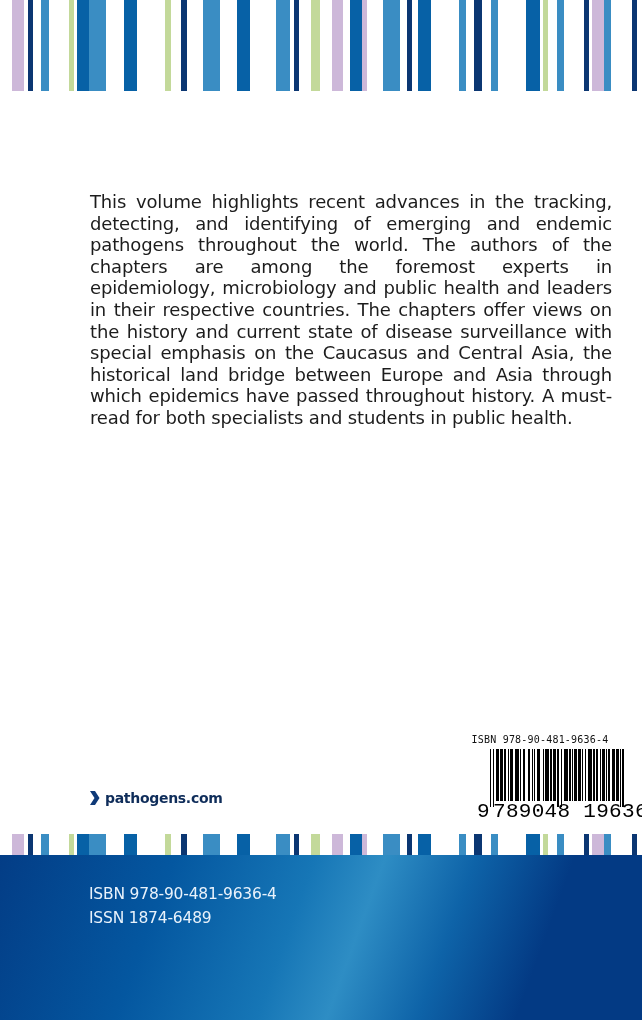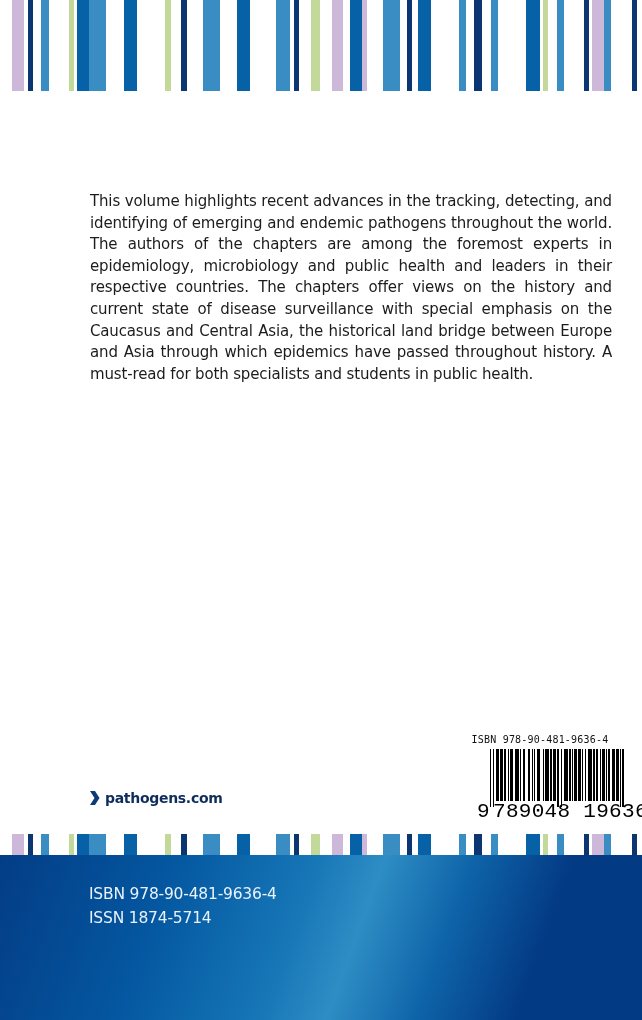--- a/index.html
+++ b/index.html
@@ -8,21 +8,21 @@
     background: #ffffff;
     font-family: "DejaVu Sans", "Liberation Sans", sans-serif;
   }
   .stripes { position: absolute; left: 0; width: 642px; }
   .stripes.top { top: 0; height: 91px; }
   .stripes.bottom { top: 834px; height: 22px; }
   .stripe { position: absolute; top: 0; height: 100%; }
 
   .blurb {
     position: absolute; left: 90px; top: 191px; width: 522px;
-    font-size: 15px; line-height: 21.6px; color: #1c1c1c;
+    font-size: 18px; line-height: 21.6px; color: #1c1c1c;
     text-align: justify; hyphens: manual;
     letter-spacing: -0.15px;
   }
 
   .isbn-block { position: absolute; left: 470px; top: 734px; width: 140px; }
   .isbn-label {
     font-family: "DejaVu Sans Mono", "Liberation Mono", monospace;
     font-size: 10px; color: #111; text-align: center; letter-spacing: 0.2px;
     white-space: nowrap;
   }
@@ -184,14 +184,14 @@
     <div class="stripe" style="left: 543px; width: 5px; background: rgb(195, 217, 154);"></div>
     <div class="stripe" style="left: 557px; width: 7px; background: rgb(58, 141, 195);"></div>
     <div class="stripe" style="left: 584px; width: 5px; background: rgb(11, 54, 114);"></div>
     <div class="stripe" style="left: 592px; width: 12px; background: rgb(205, 184, 217);"></div>
     <div class="stripe" style="left: 604px; width: 7px; background: rgb(58, 141, 195);"></div>
     <div class="stripe" style="left: 632px; width: 5px; background: rgb(11, 54, 114);"></div>
   </div>
 
 <div class="band">
   <div class="band-line" style="top:30px">ISBN 978-90-481-9636-4</div>
-  <div class="band-line" style="top:54px">ISSN 1874-5714</div>
+  <div class="band-line" style="top:54px">ISSN 1874-6489</div>
 </div>
 
 </body></html>

